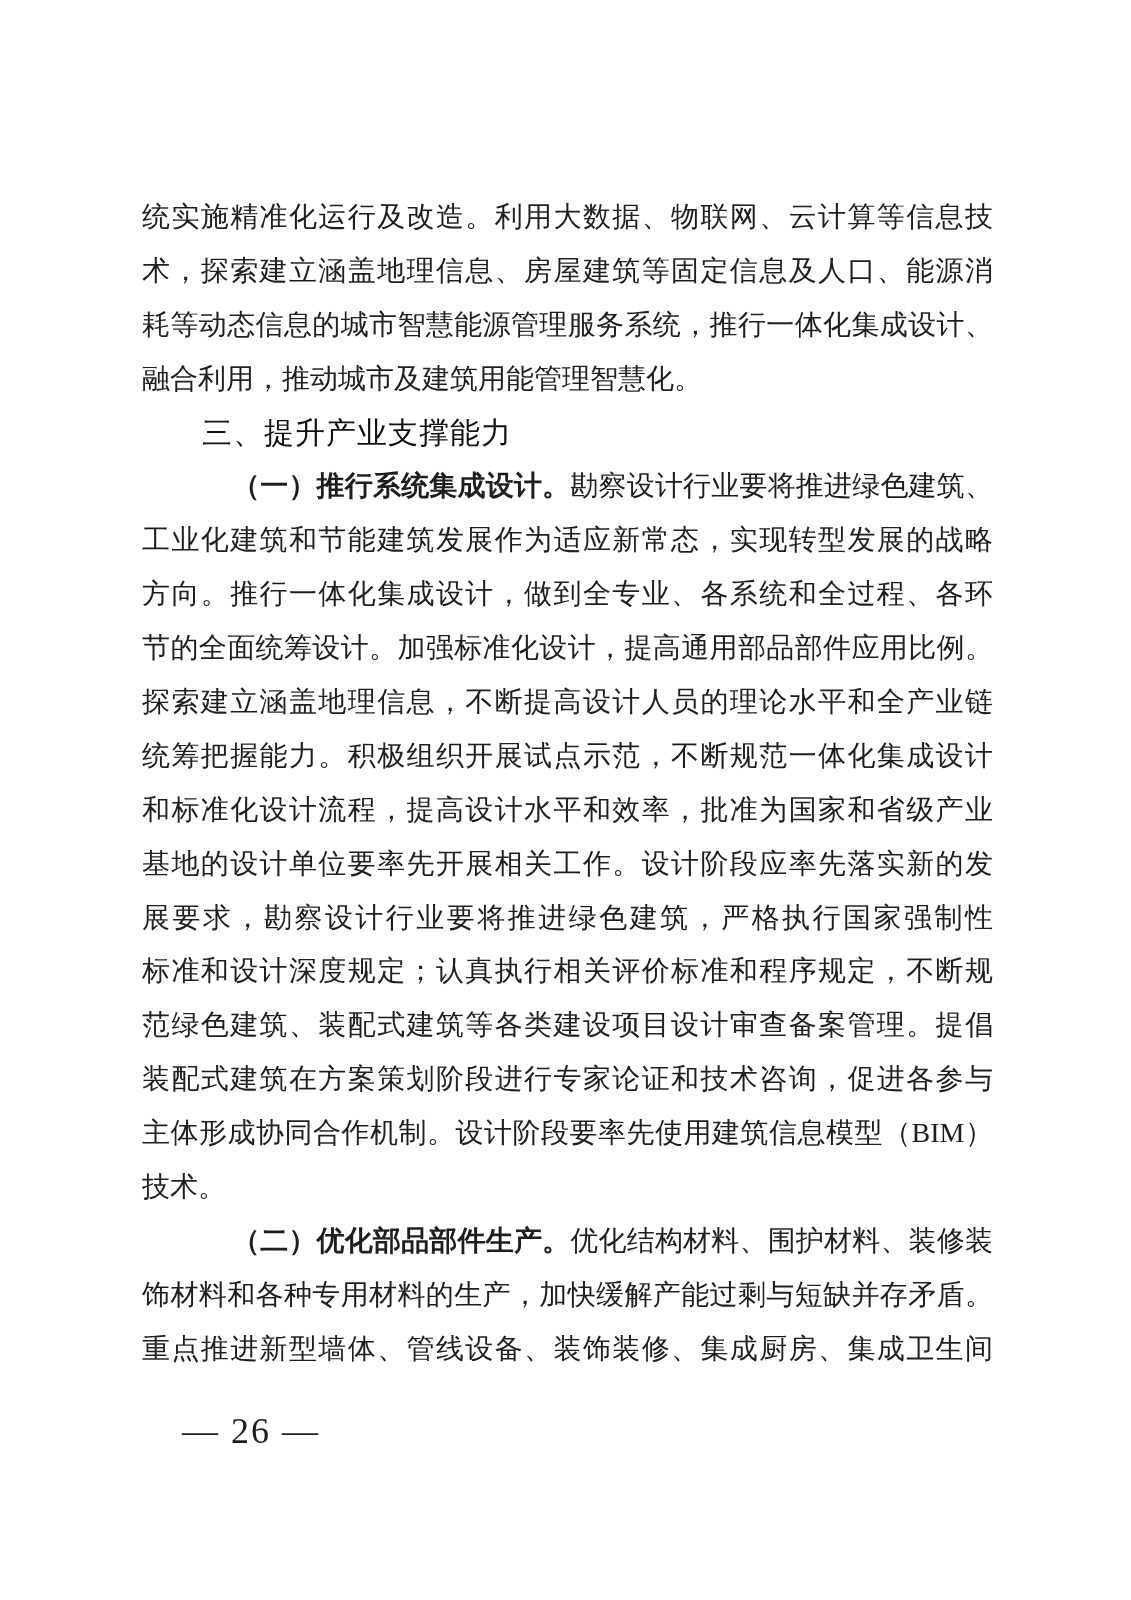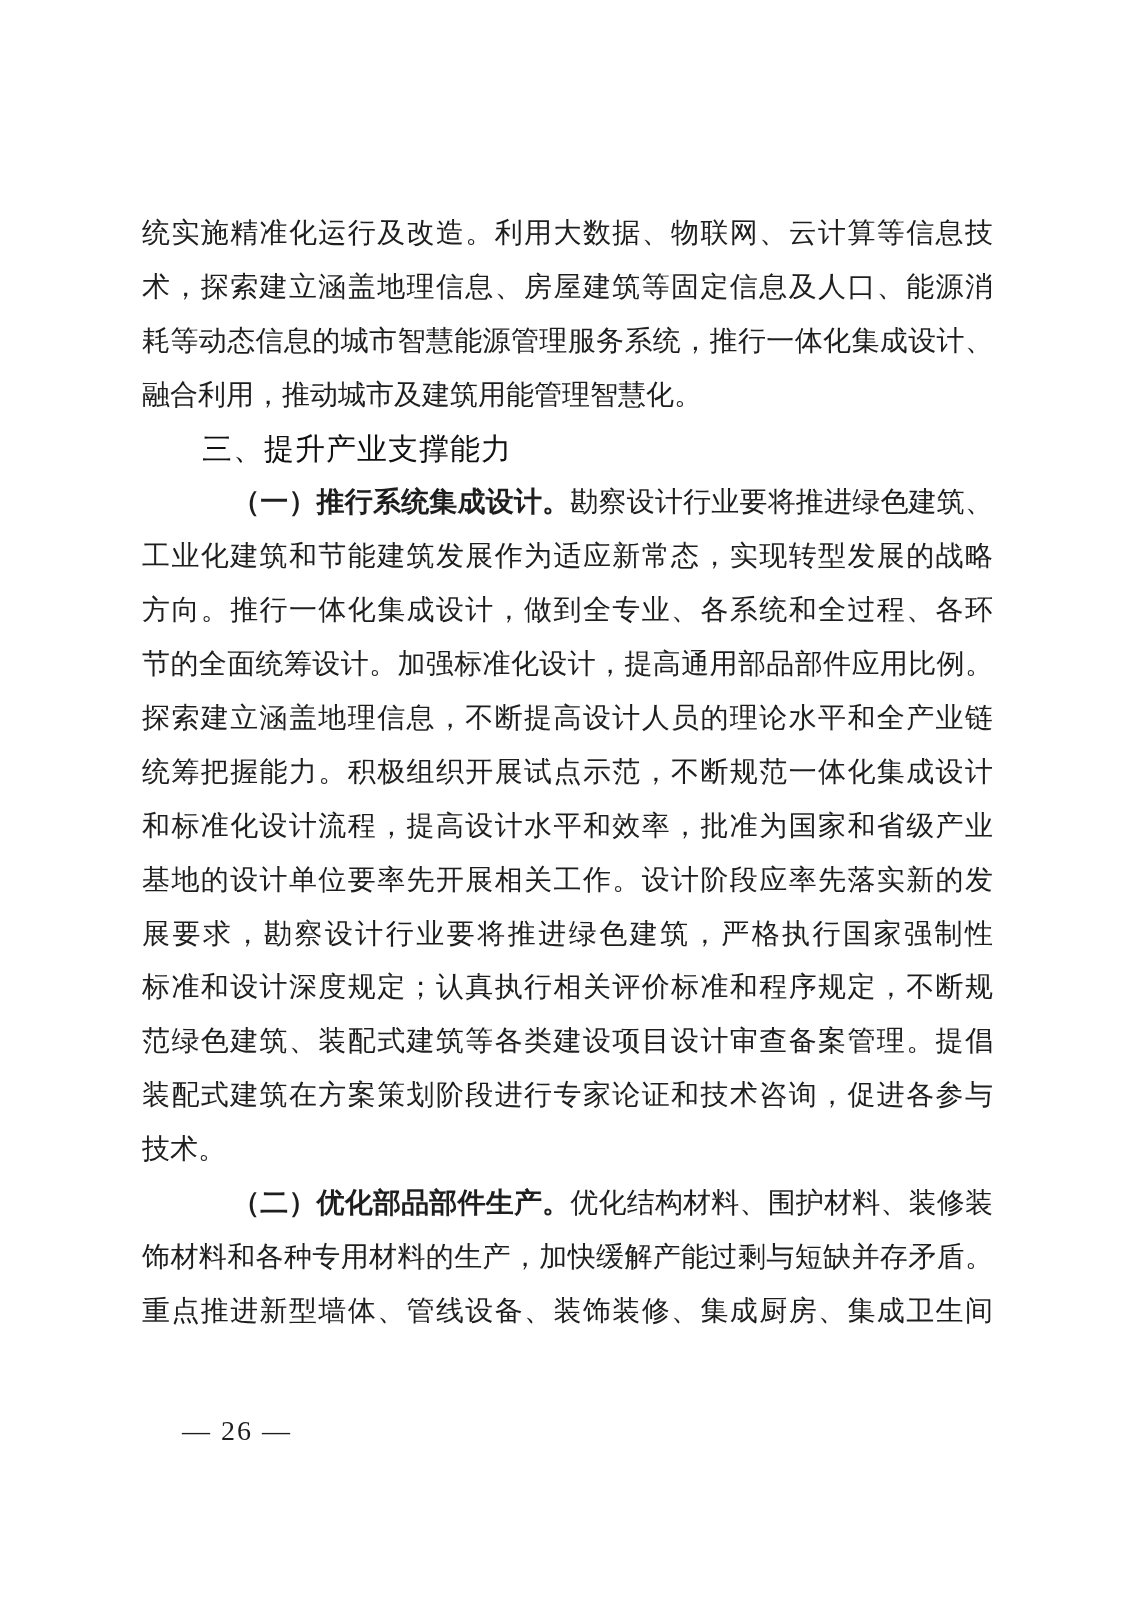--- a/index.html
+++ b/index.html
@@ -13,21 +13,21 @@
     height: 1600px;
     margin: 0 auto;
     background: #ffffff;
     overflow: hidden;
     font-family: "Liberation Serif", serif;
     color: #1e1e1e;
   }
   .text-block {
     position: absolute;
     left: 142px;
-    top: 206px;
+    top: 190px;
     width: 851px;
   }
   .line {
     display: block;
     height: 53.9px;
     line-height: 53.9px;
     font-size: 28px;
     font-family: "Liberation Serif", serif;
     color: #1e1e1e;
     text-align: justify;
@@ -53,21 +53,21 @@
     text-indent: 60px;
     letter-spacing: 1px;
     color: #111111;
     text-align: left;
     text-align-last: left;
   }
   .page-footer {
     position: absolute;
     left: 182px;
     top: 1412px;
-    font-size: 28px;
+    font-size: 36px;
     line-height: 38px;
     font-family: "Liberation Serif", serif;
     color: #1e1e1e;
     letter-spacing: 2px;
   }
 </style>
 </head>
 <body>
 
 <div class="page">
@@ -85,20 +85,21 @@
     <div class="line">方向。推行一体化集成设计，做到全专业、各系统和全过程、各环</div>
     <div class="line">节的全面统筹设计。加强标准化设计，提高通用部品部件应用比例。</div>
     <div class="line">探索建立涵盖地理信息，不断提高设计人员的理论水平和全产业链</div>
     <div class="line">统筹把握能力。积极组织开展试点示范，不断规范一体化集成设计</div>
     <div class="line">和标准化设计流程，提高设计水平和效率，批准为国家和省级产业</div>
     <div class="line">基地的设计单位要率先开展相关工作。设计阶段应率先落实新的发</div>
     <div class="line">展要求，勘察设计行业要将推进绿色建筑，严格执行国家强制性</div>
     <div class="line">标准和设计深度规定；认真执行相关评价标准和程序规定，不断规</div>
     <div class="line">范绿色建筑、装配式建筑等各类建设项目设计审查备案管理。提倡</div>
     <div class="line">装配式建筑在方案策划阶段进行专家论证和技术咨询，促进各参与</div>
+    <div class="line">主体形成协同合作机制。设计阶段要率先使用建筑信息模型（BIM）</div>
     <div class="line endline">技术。</div>
 
     <div class="line lead"><span class="lead-bold">（二）优化部品部件生产。</span><span>优化结构材料、围护材料、装修装</span></div>
     <div class="line">饰材料和各种专用材料的生产，加快缓解产能过剩与短缺并存矛盾。</div>
     <div class="line">重点推进新型墙体、管线设备、装饰装修、集成厨房、集成卫生间</div>
 
   </div>
 
   <div class="page-footer">— 26 —</div>
 </div>

